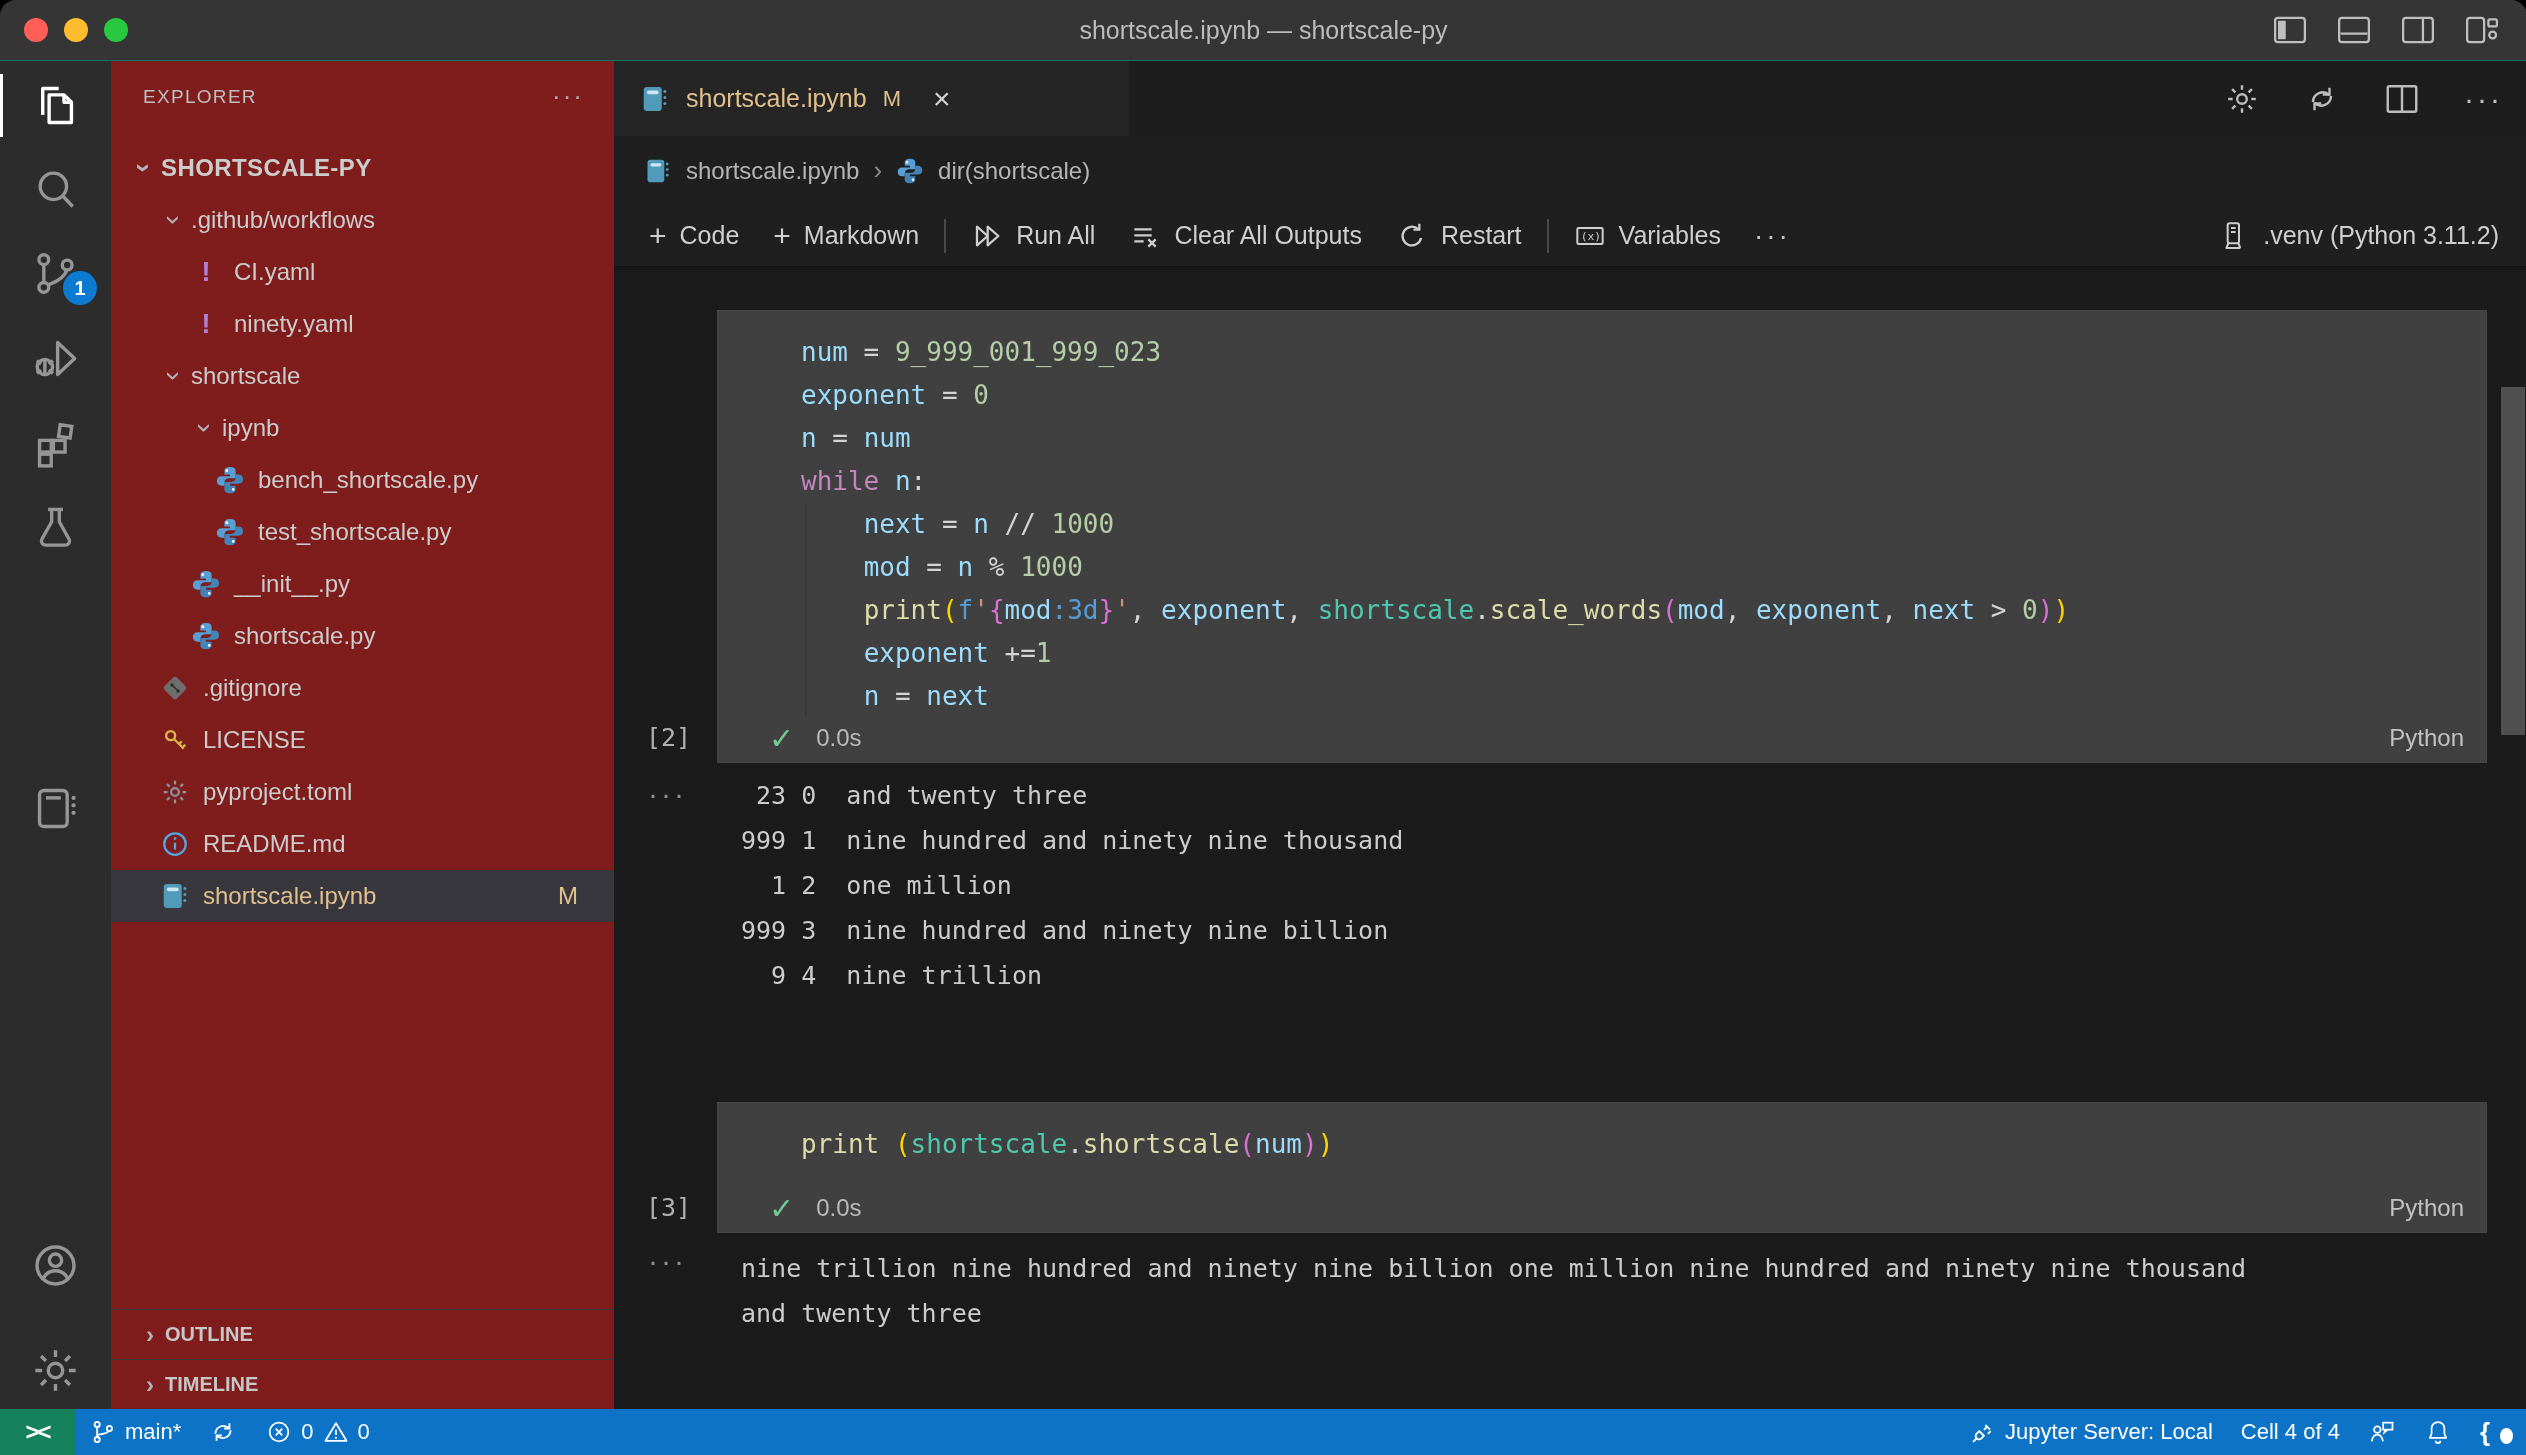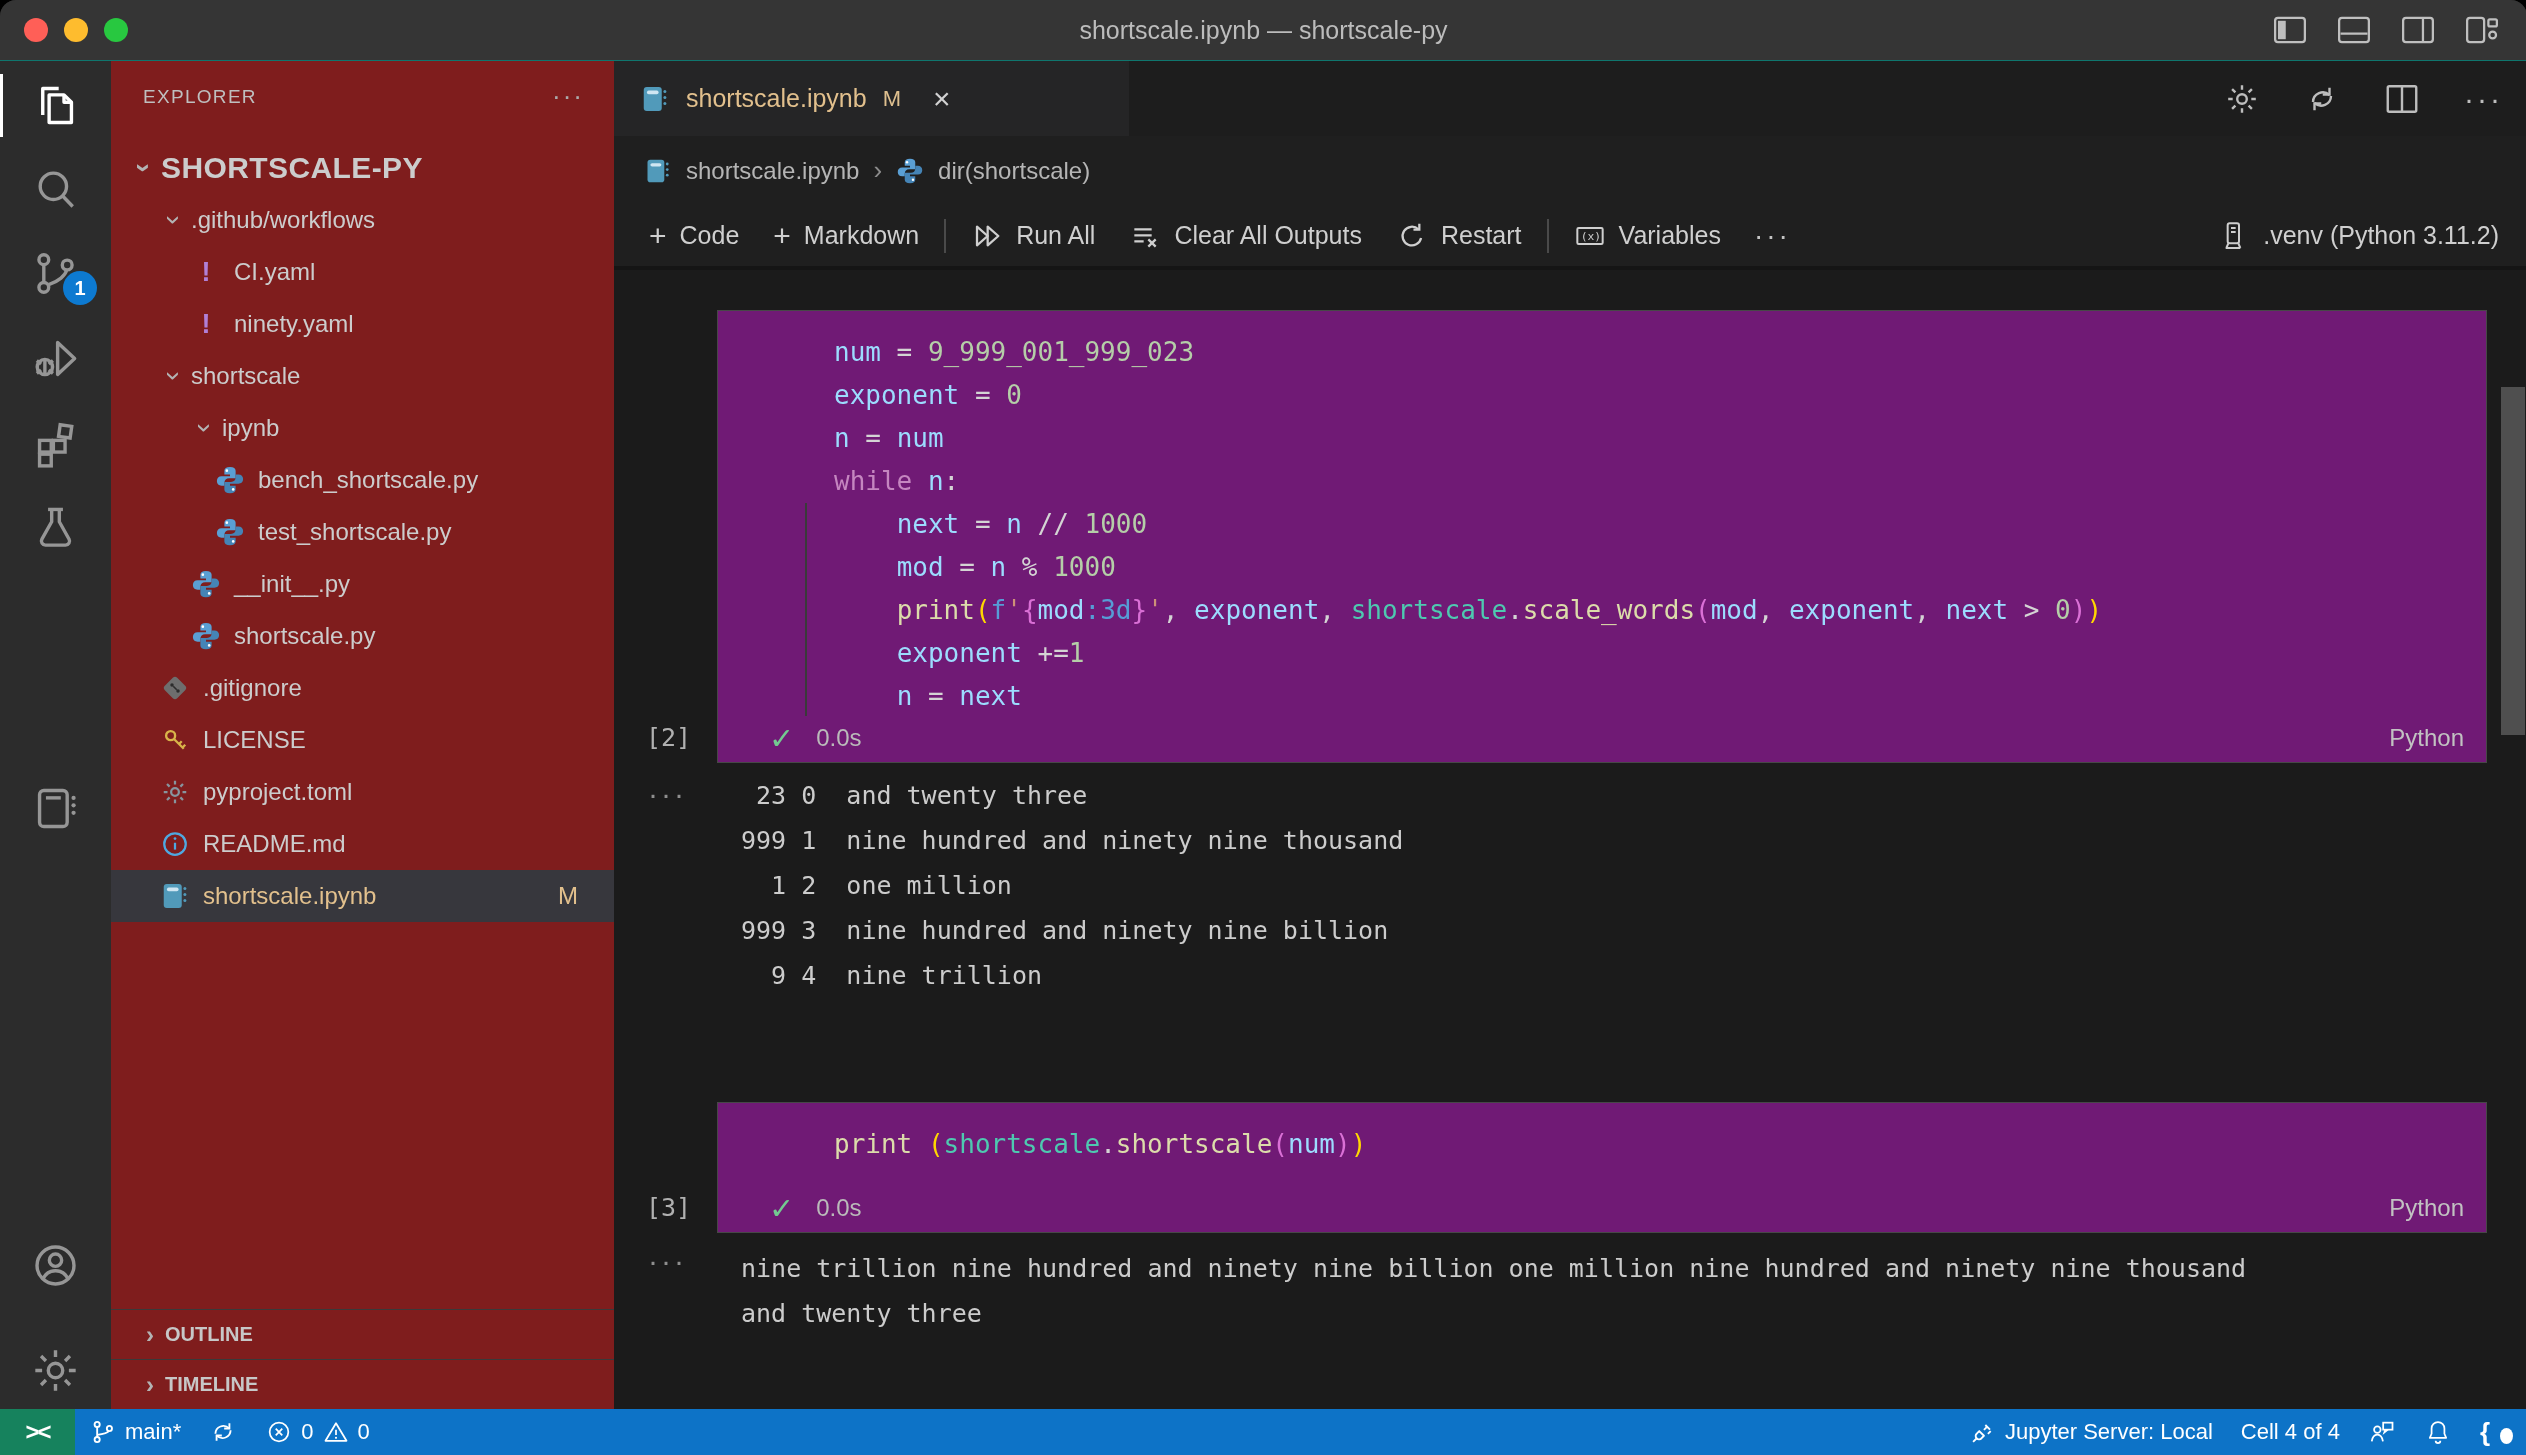--- a/index.html
+++ b/index.html
@@ -32,21 +32,21 @@
               background:#0d7ad1; color:#fff; font-size:20px; display:flex; align-items:center;
               justify-content:center; font-weight:bold; padding:0 6px; }
 
   
   .sidebar { width:503px; background:#7f1d1d; display:flex; flex-direction:column; flex:none; color:#cccccc; }
   .sb-header { height:57px; display:flex; align-items:center; padding:14px 30px 0 32px;
                font-size:19px; letter-spacing:1.3px; color:#bfbfbf; }
   .sb-more { margin-left:auto; font-size:26px; letter-spacing:2px; color:#ababab; }
   .tree { flex:1 1 auto; margin-top:24px; overflow:hidden; }
   .row { height:52px; display:flex; align-items:center; font-size:24px; color:#cccccc; }
-  .row.bold { font-weight:bold; font-size:30px; letter-spacing:0.4px; }
+  .row.bold { font-weight:bold; font-size:24px; letter-spacing:0.4px; }
   .pl0{ padding-left:16px; } .pl1{ padding-left:46px; } .pl2{ padding-left:77px; } .pl3{ padding-left:101px; }
   .chev { width:34px; color:#b3b3b3; font-size:28px; line-height:1; flex:none; text-align:center; }
   .chev.down::before{ content:"\203A"; display:inline-block; transform:rotate(90deg); }
   .chev.right::before{ content:"\203A"; display:inline-block; }
   .ficon { width:32px; height:32px; margin:0 12px 0 2px; flex:none; display:flex;
            align-items:center; justify-content:center; }
   .ficon svg{ width:30px; height:30px; }
   .yaml-bang { color:#b180d7; font-weight:bold; font-size:27px; }
   .row.selected { background:#37373d; }
   .gold { color:#e2c08d; }
@@ -78,21 +78,21 @@
   .tb-item { display:flex; align-items:center; gap:13px; padding:0 17px; white-space:nowrap; }
   .tb-item svg { width:32px; height:32px; }
   .plus::before { content:"+"; font-size:30px; color:#cfcfcf; }
   .tb-sep { width:2px; height:34px; background:#4a4a4a; margin:0 8px; flex:none; }
   .tb-more { font-size:28px; letter-spacing:3px; padding:0 16px; color:#c4c4c4; }
   .tb-right { margin-left:auto; display:flex; align-items:center; gap:14px; padding-right:10px; }
   .tb-right svg { width:32px; height:32px; }
 
   
   .notebook { flex:1; position:relative; background:#1b1b1b; }
-  .cell { position:absolute; left:103px; width:1770px; background:#701a75; border:1px solid #474747;padding-left:33px; }
+  .cell { position:absolute; left:103px; width:1770px; background:#404040; border:1px solid #474747; }
   .cell1 { top:40px;  height:453px; }
   .cell2 { top:832px; height:131px; }
   .code { padding:20px 0 0 83px; font-family:"DejaVu Sans Mono", monospace; font-size:26px;
           line-height:43px; white-space:pre; }
   .tk-v{color:#9cdcfe} .tk-n{color:#b5cea8} .tk-k{color:#c586c0} .tk-f{color:#dcdcaa}
   .tk-m{color:#4ec9b0} .tk-o{color:#d4d4d4} .tk-s{color:#ce9178} .tk-fp{color:#569cd6}
   .tk-fmt{color:#569cd6} .tk-b1{color:#ffd700} .tk-b2{color:#da70d6}
   .guide { position:absolute; left:87px; top:192px; width:2px; height:213px; background:#3a3a3a; }
   .cell-status { position:absolute; bottom:0; left:0; right:0; height:48px; display:flex;
                  align-items:center; padding:0 22px 0 51px; font-size:24px; color:#bababa; }

